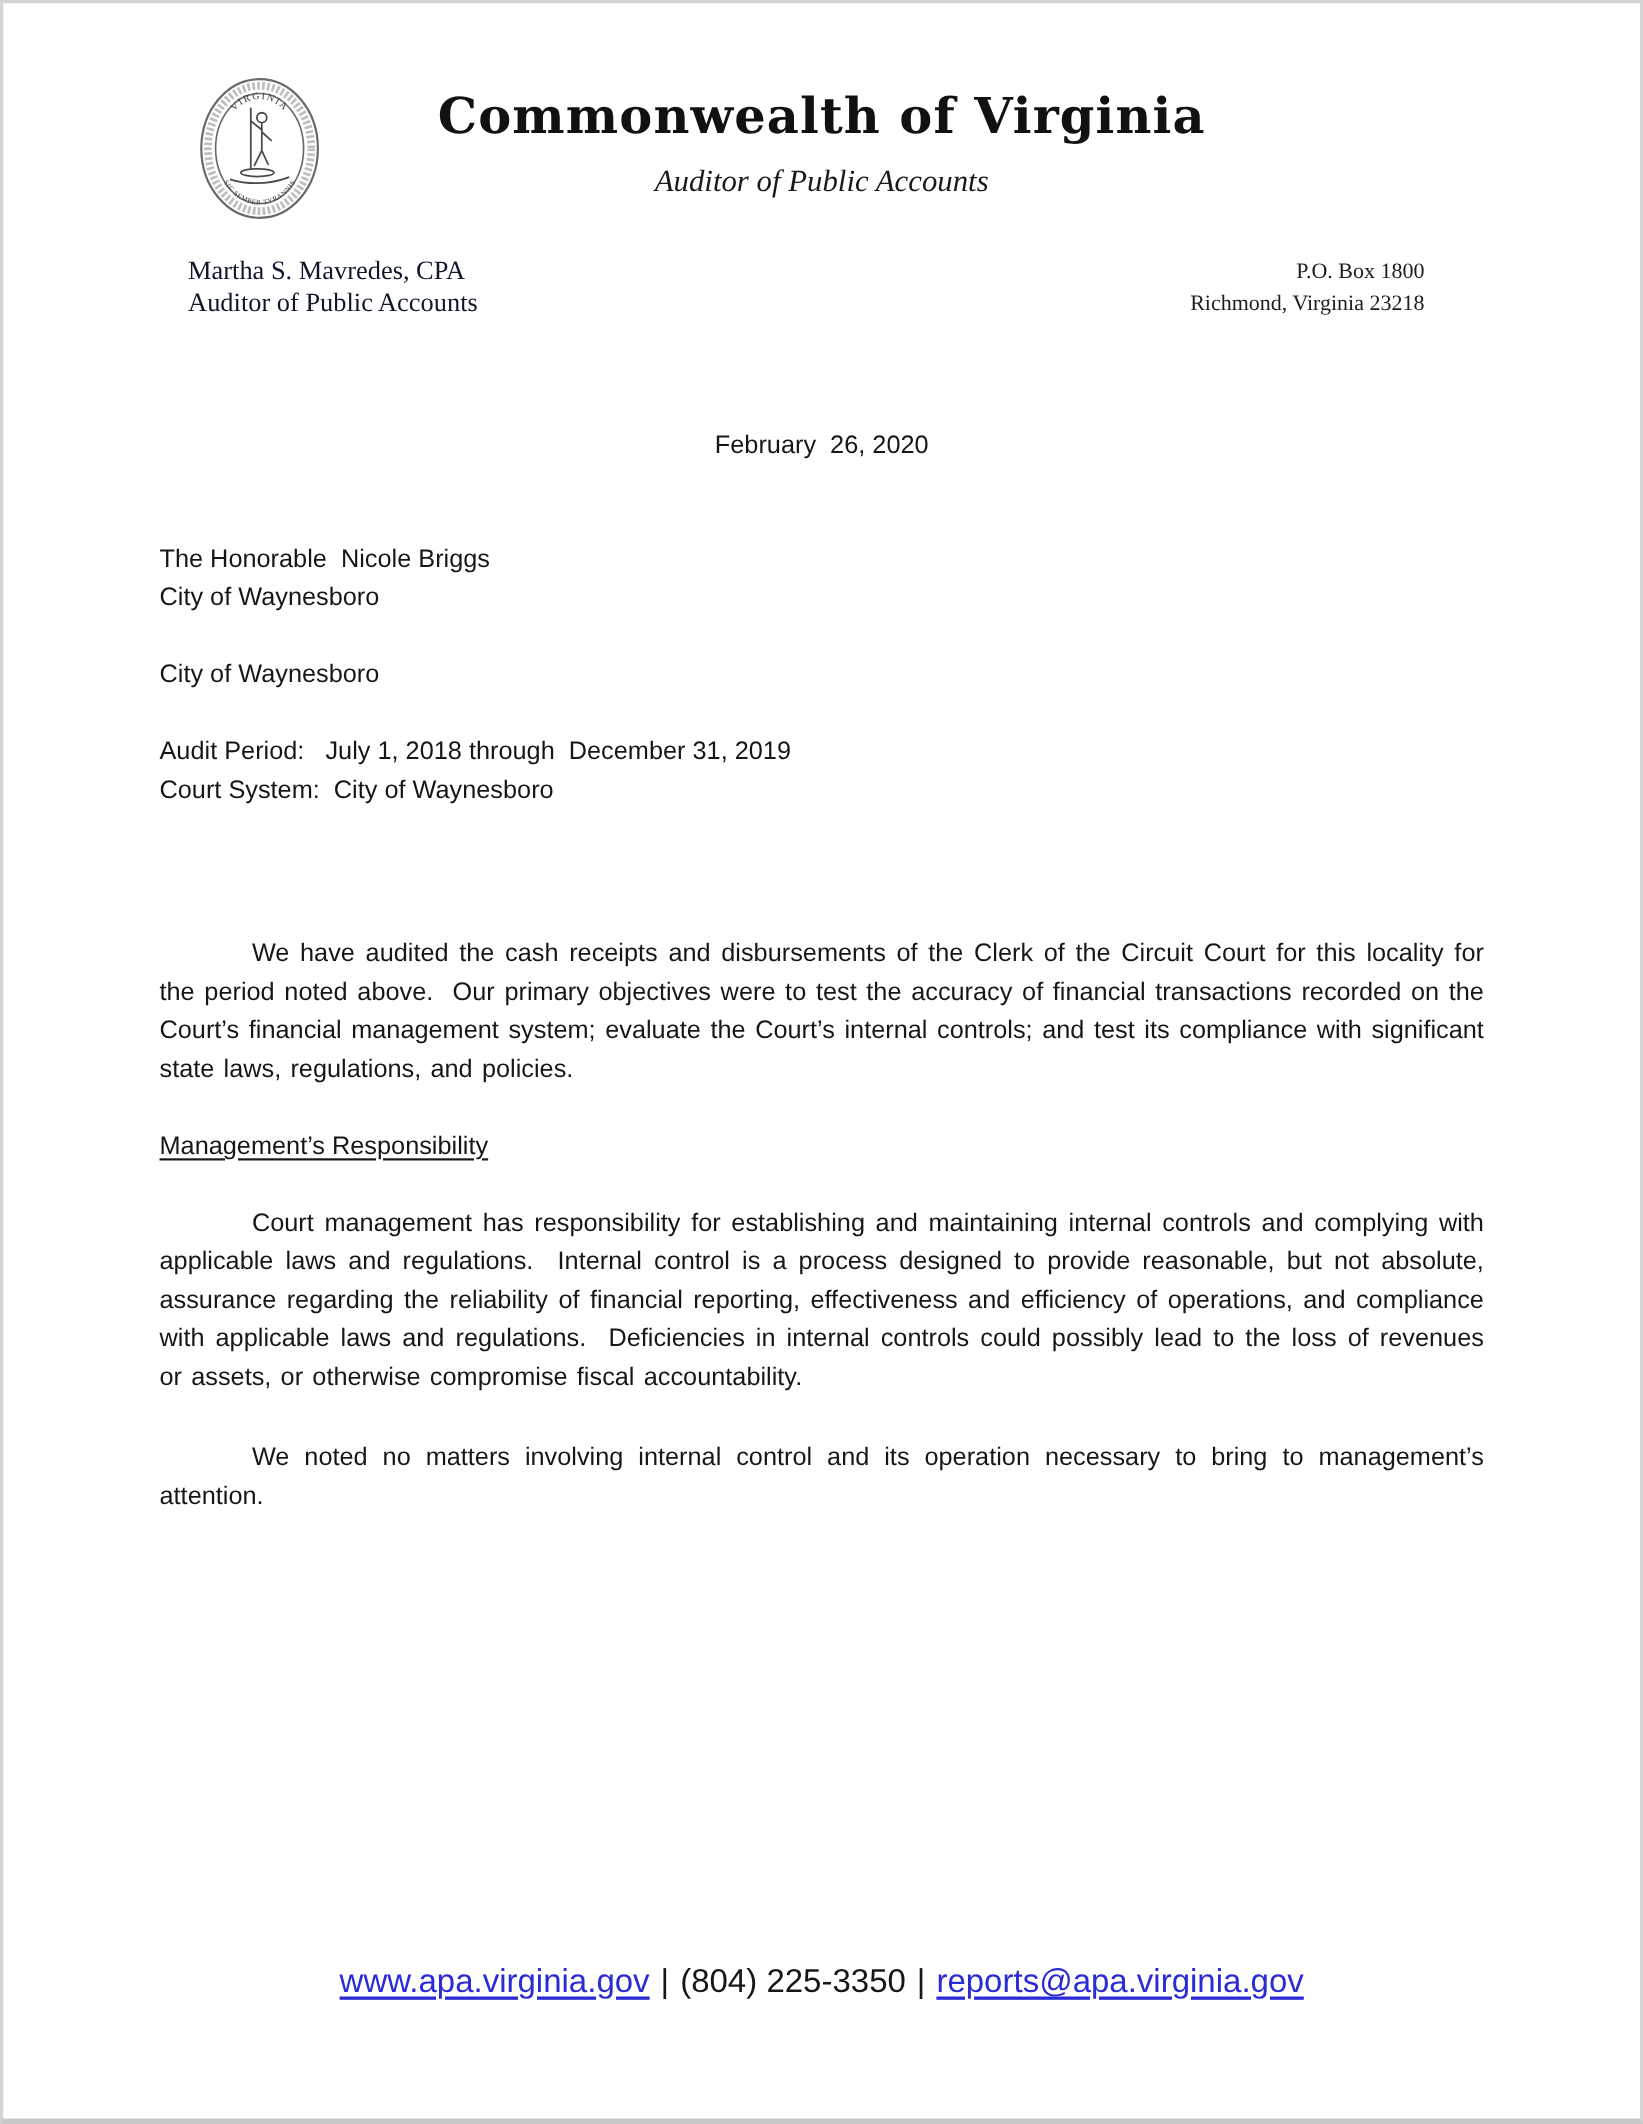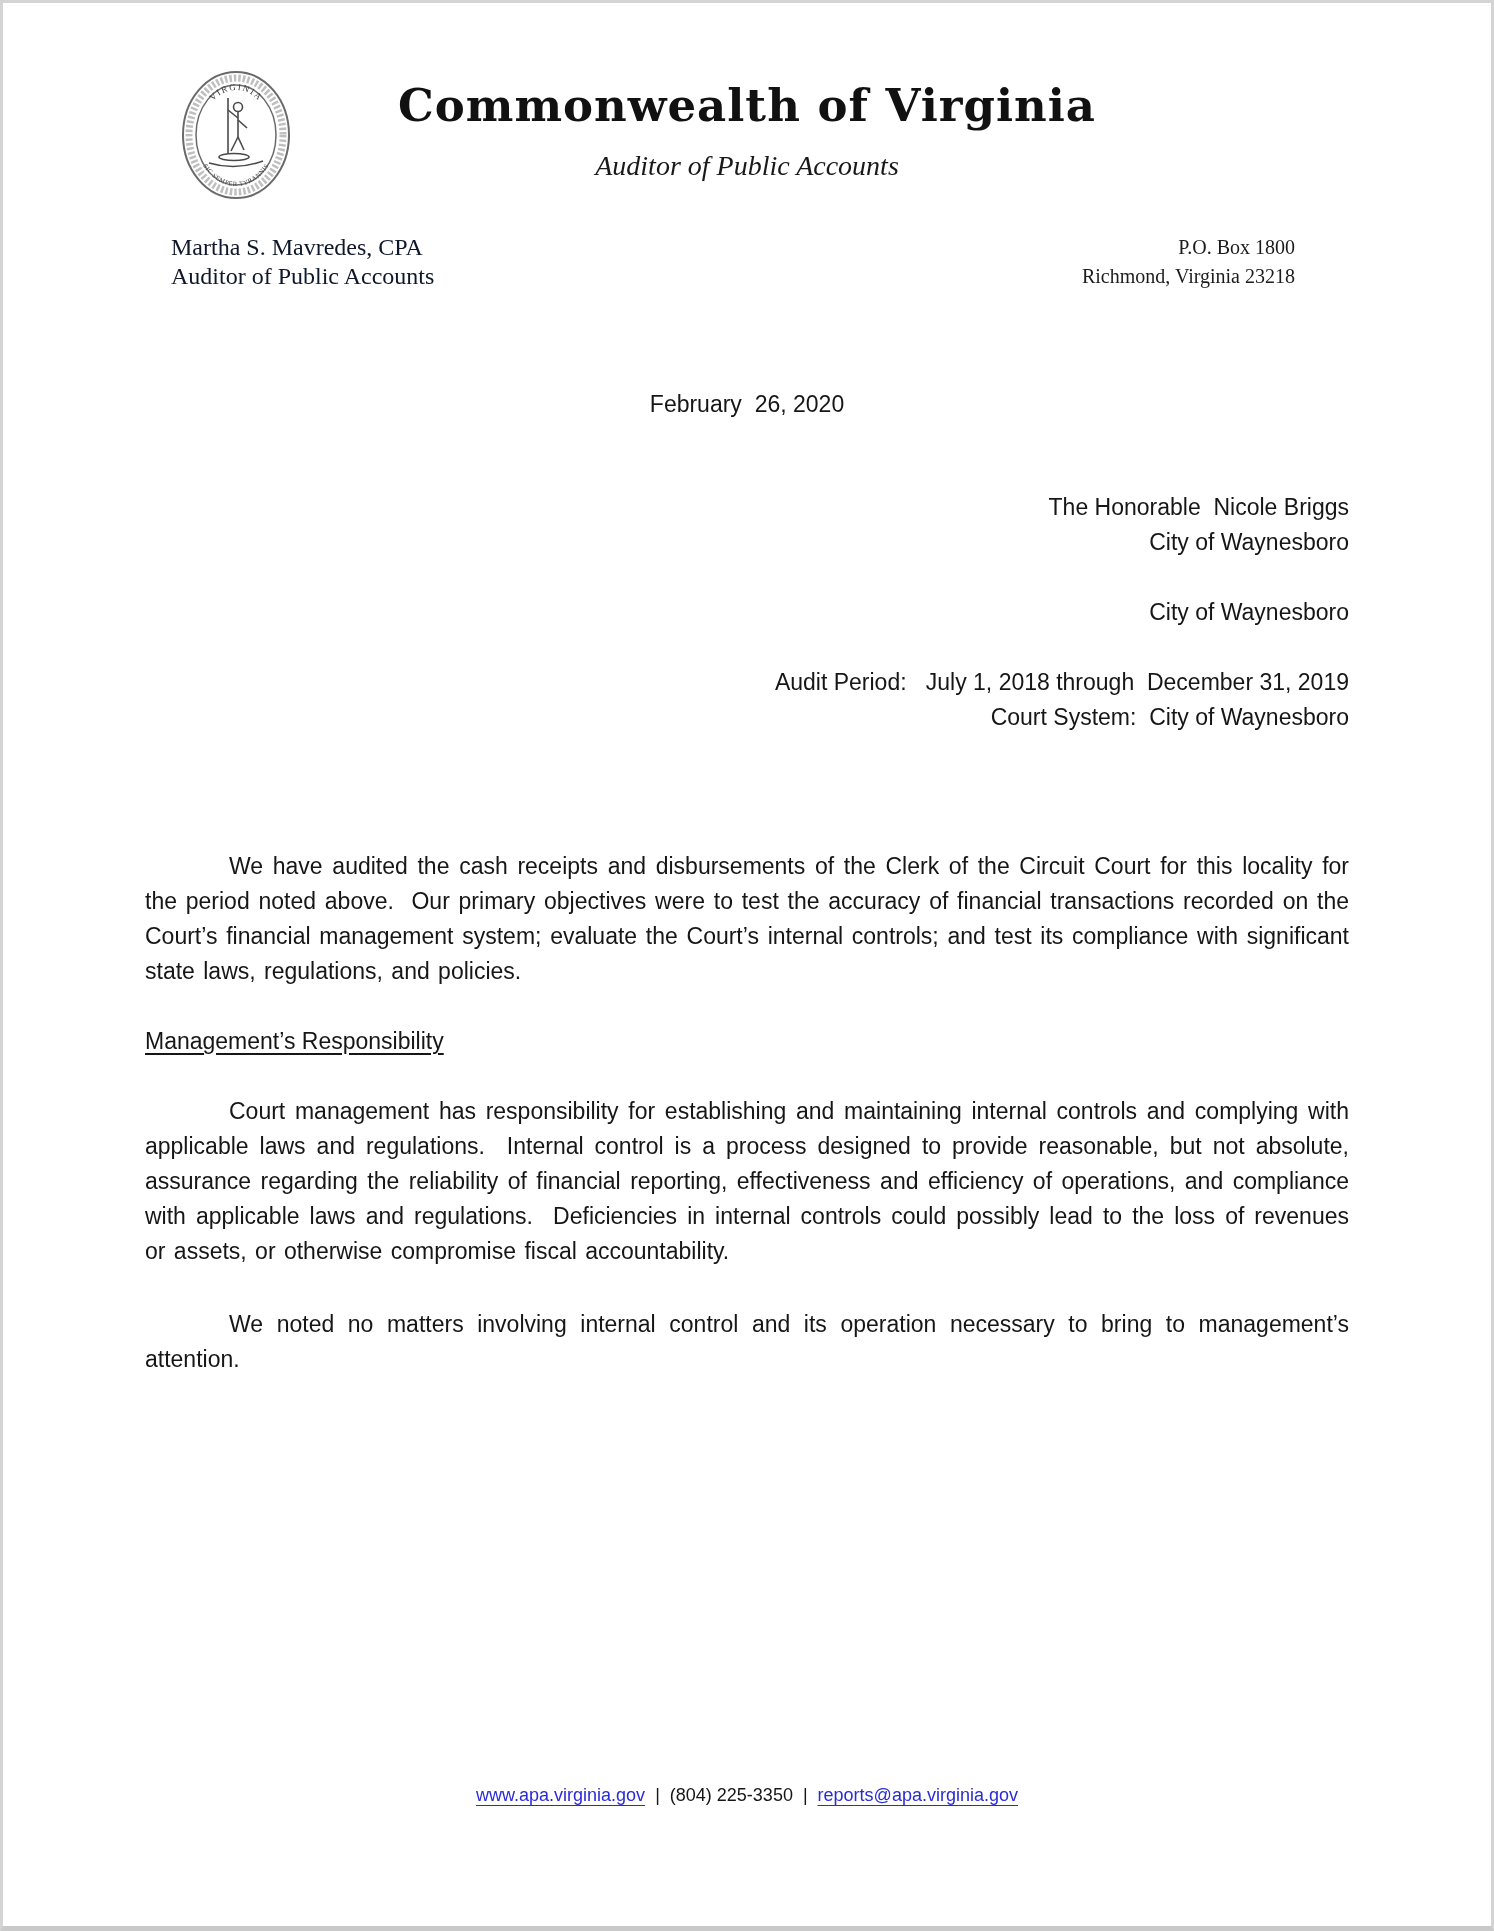--- a/index.html
+++ b/index.html
@@ -44,21 +44,21 @@
     font-size: 20px; line-height: 29px; color: #1c1c1c;
   }
   
   .letter {
     padding: 0 142px;
     font-family: "Liberation Sans", sans-serif;
     font-size: 23px;
     line-height: 35px;
     color: #161616;
   }
-  .ws { white-space: pre-wrap; text-align: right; }
+  .ws { white-space: pre-wrap; }
   .date-line { margin-top: 84px; text-align: center; }
   .addr-block1 { margin-top: 68px; }
   .addr-block2 { margin-top: 35px; }
   .meta-block  { margin-top: 35px; }
   .para {
     text-align: justify;
     text-indent: 84px;
     word-spacing: 2px;
   }
   .para1 { margin-top: 114px; }
@@ -68,21 +68,21 @@
     text-underline-offset: 4px;
   }
   .para2 { margin-top: 35px; }
   .para3 { margin-top: 38px; }
   
   .footer {
     position: absolute;
     left: 0; right: 0; top: 1782px;
     text-align: center;
     font-family: "Liberation Sans", sans-serif;
-    font-size: 18px;
+    font-size: 30px;
     color: #161616;
   }
   .footer a {
     color: #2b2bd5;
     text-decoration: underline;
     text-underline-offset: 4px;
   }
   .footer .sep { color: #161616; padding: 0 10px; }
   .seal-svg text {
     font-family: "Liberation Serif", serif;

